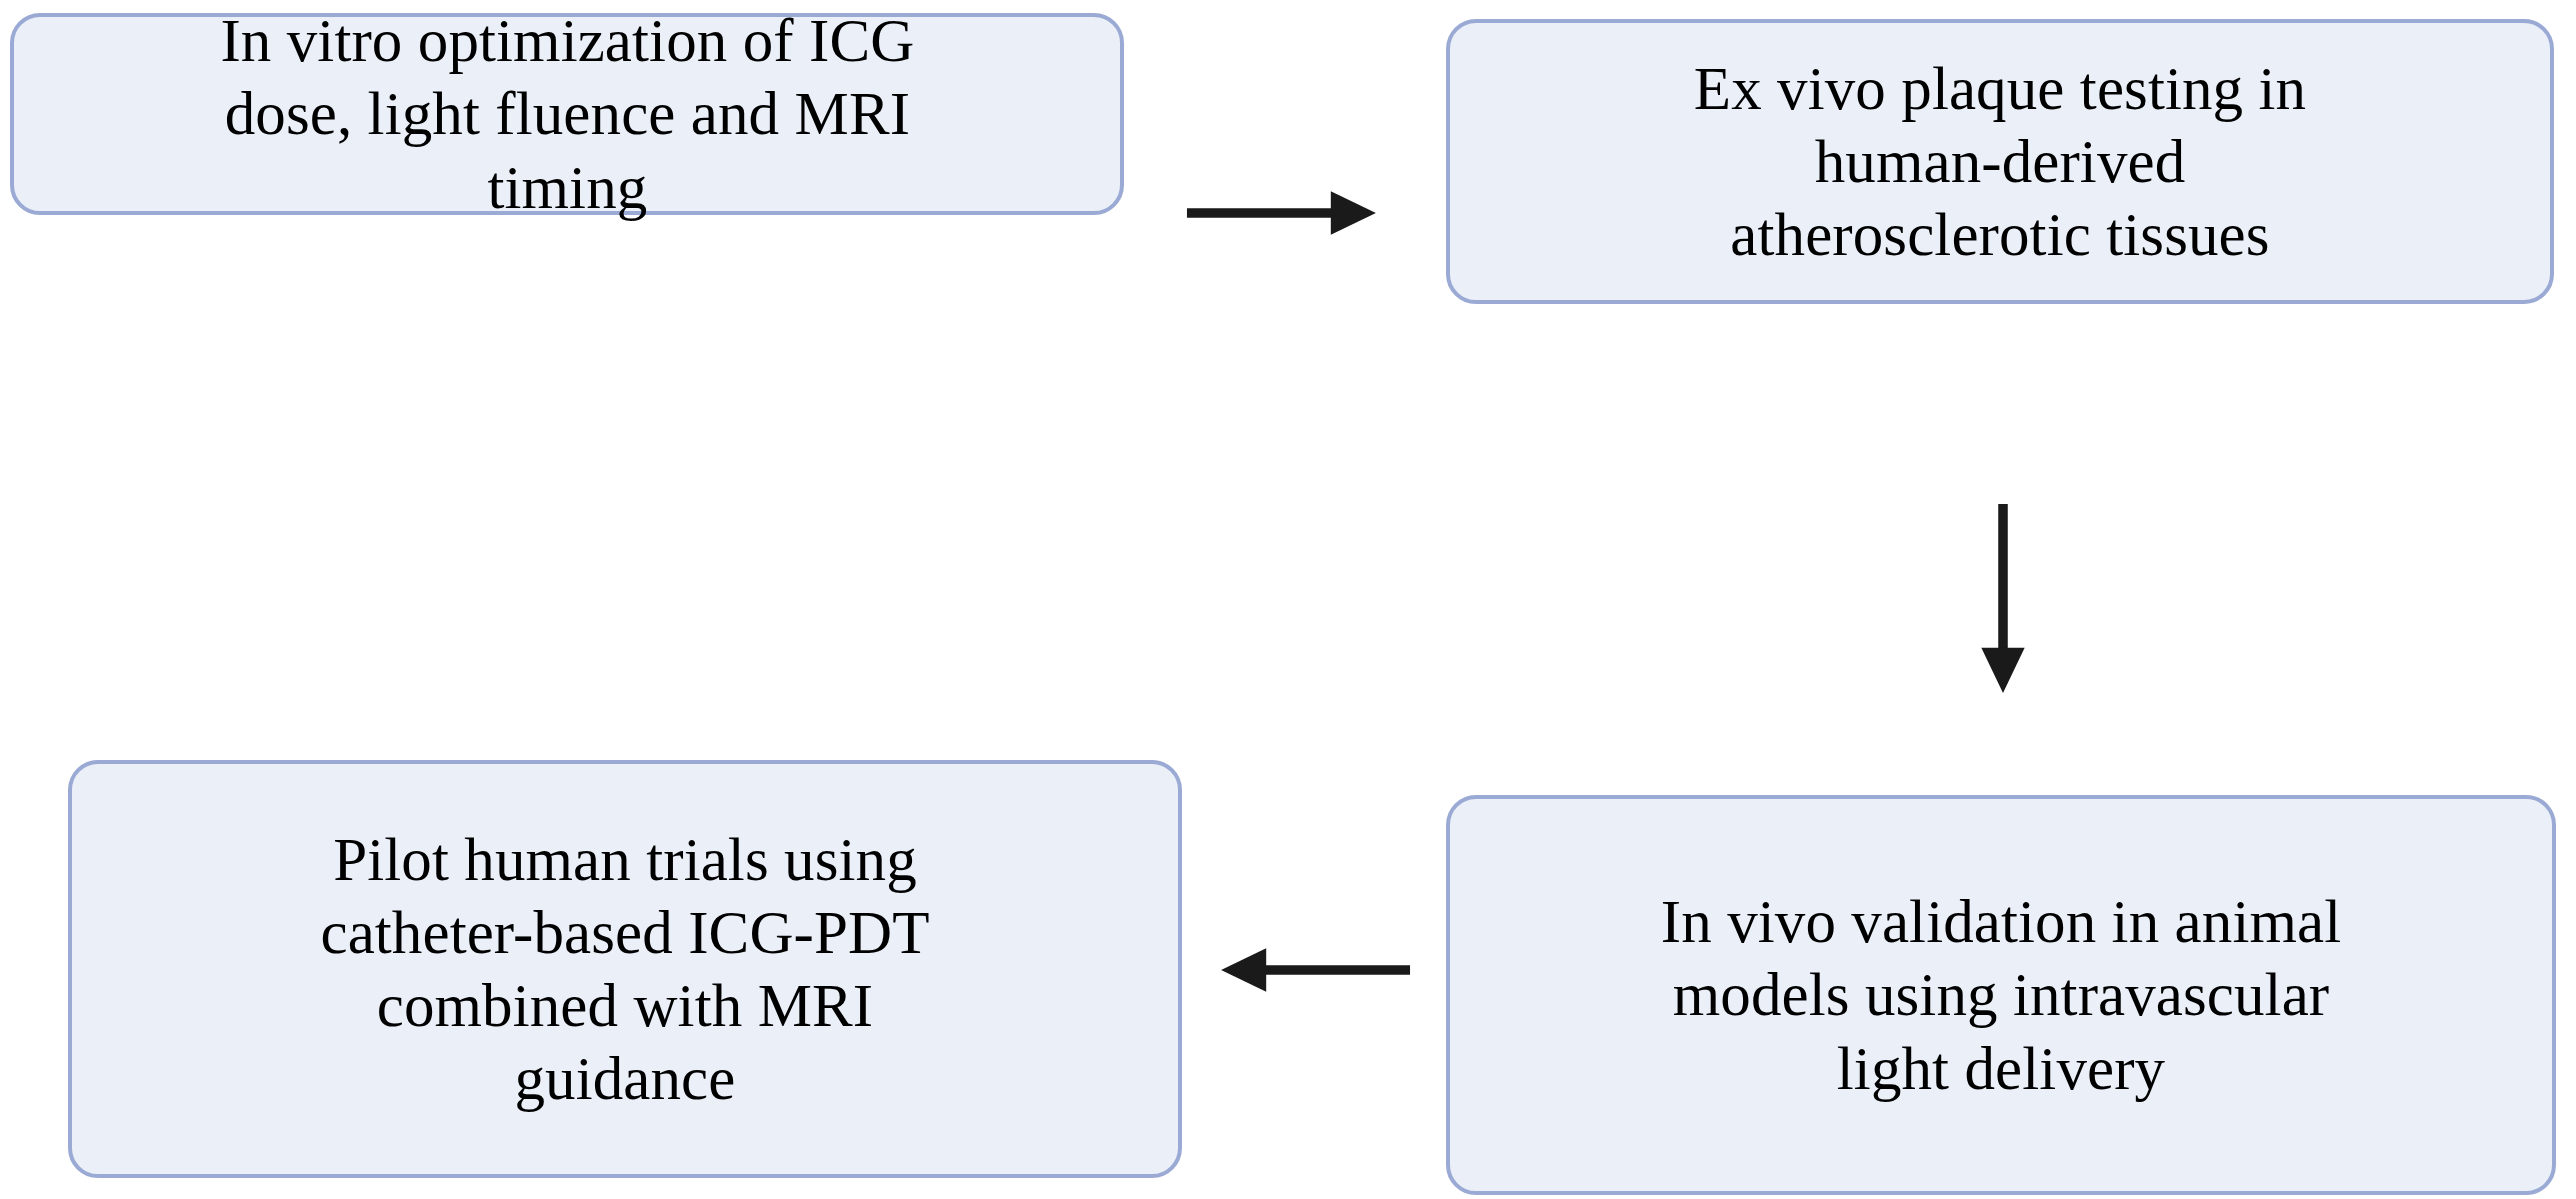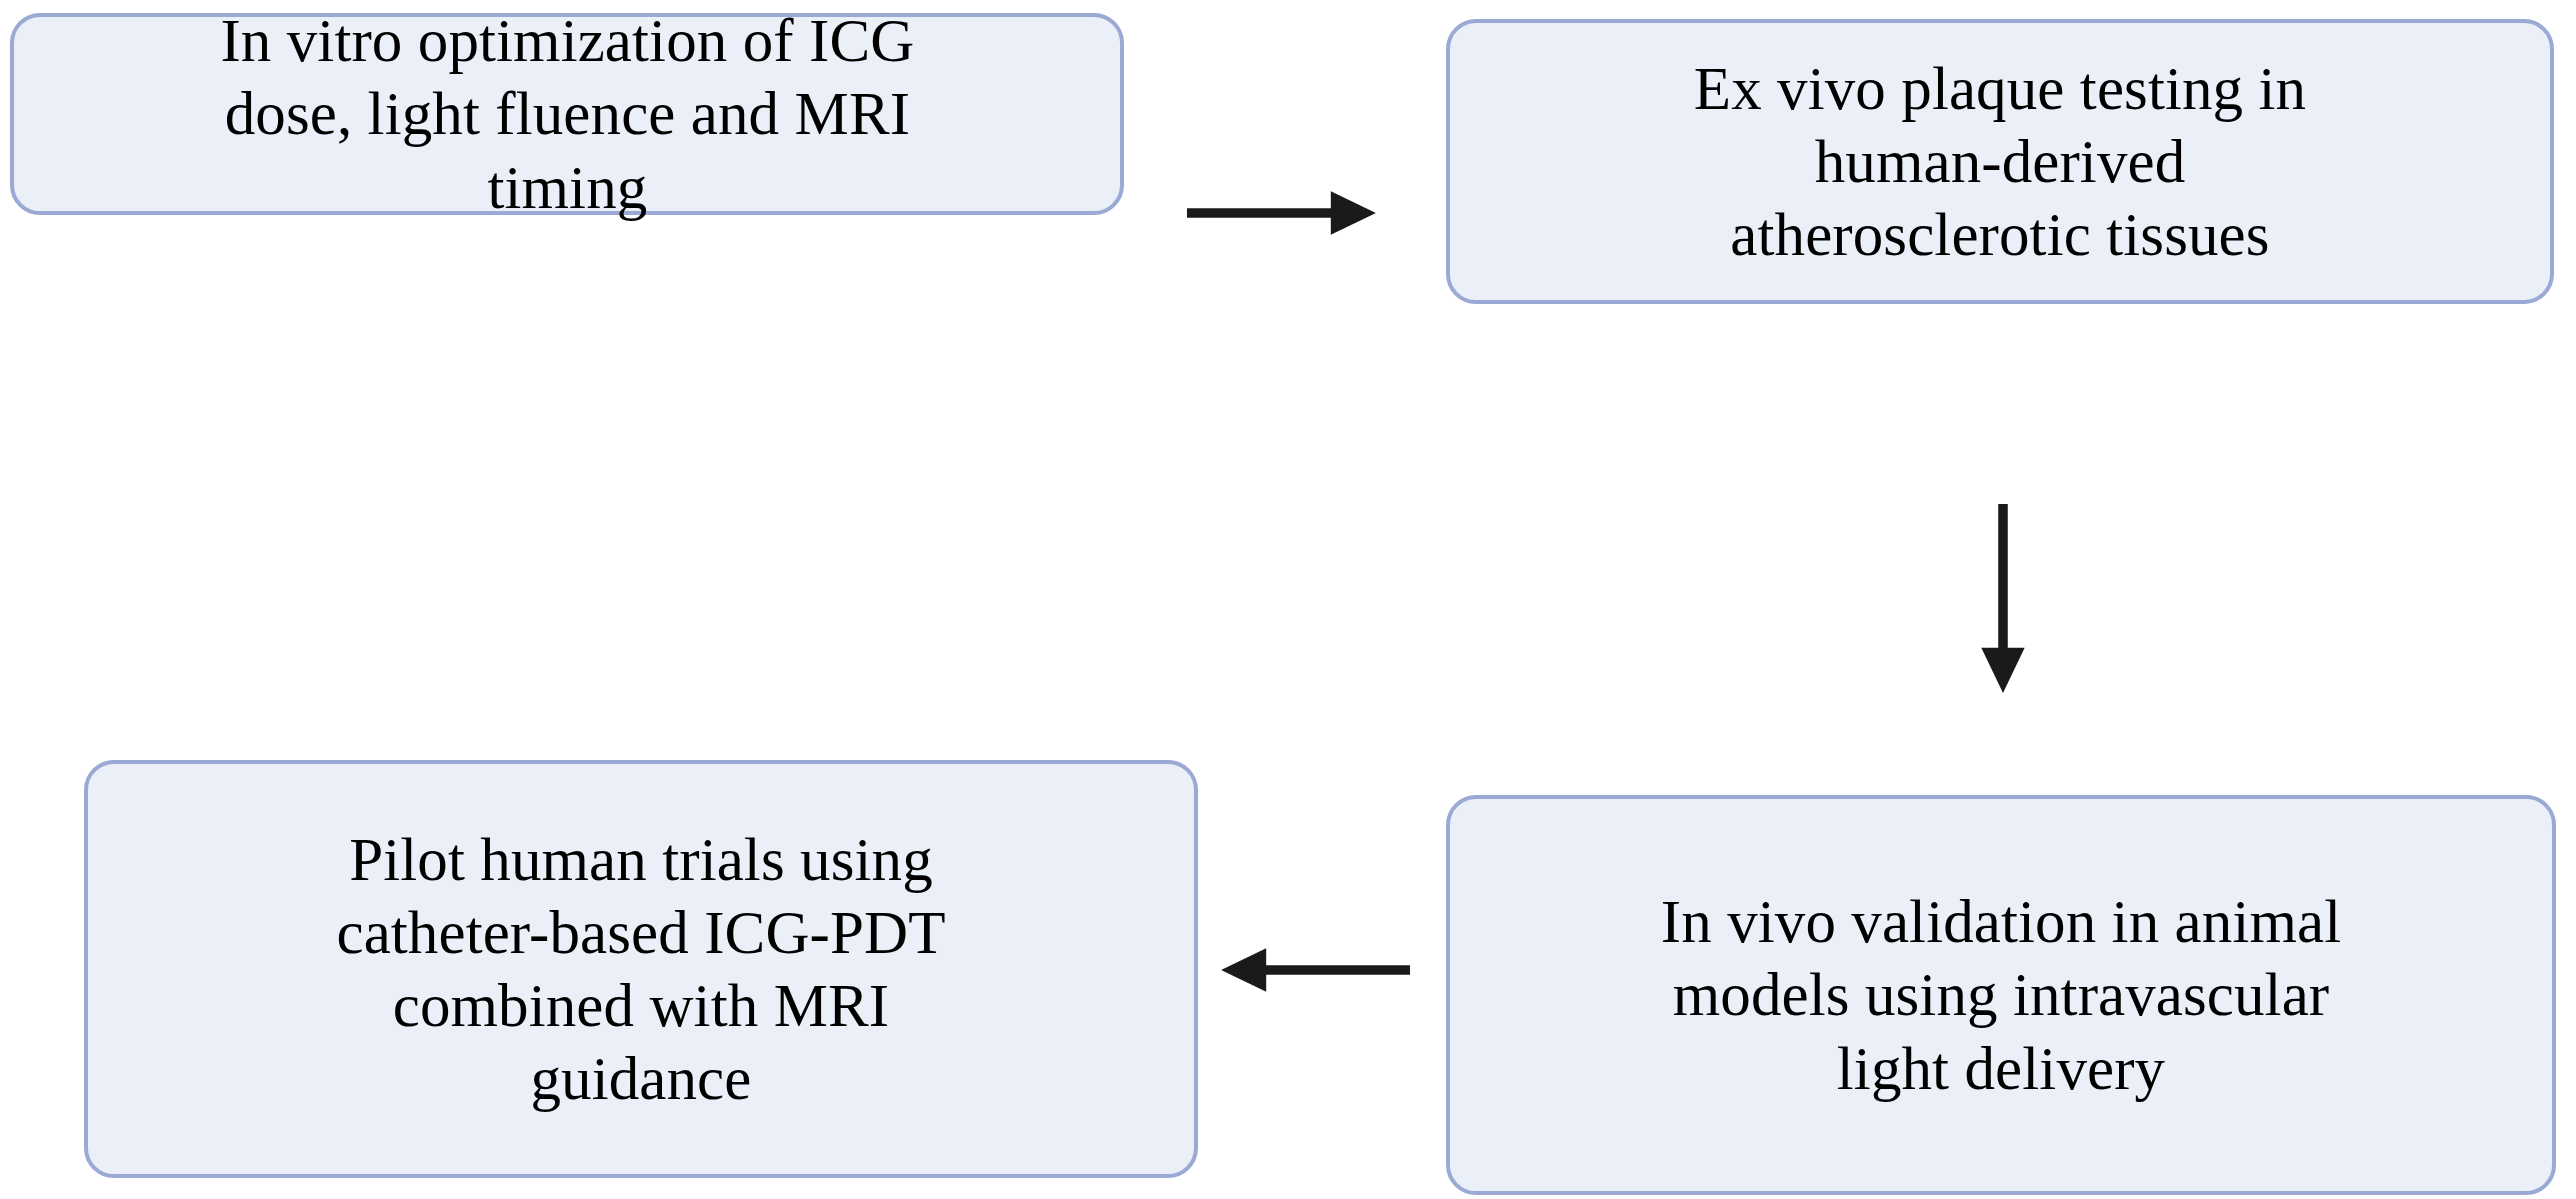--- a/index.html
+++ b/index.html
@@ -31,21 +31,21 @@
     padding: 8.7px 24px;
     letter-spacing: 0.1px;
   }
   .node-label {
     display: block;
     white-space: pre-line;
   }
   
   #node-invitro   { left: 10.4px;   top: 13px;   width: 1114px; height: 202px; }
   #node-exvivo    { left: 1446px; top: 19px;   width: 1108px; height: 285px; }
-  #node-pilot     { left: 84px;   top: 760px;  width: 1114px; height: 418px; }
+  #node-pilot     { left: 68px;   top: 760px;  width: 1114px; height: 418px; }
   #node-invivo    { left: 1446px; top: 771px;  width: 1110px; height: 400px; margin-top: 24px; }
 
   
   .arrow {
     position: absolute;
   }
   .arrow svg { display: block; }
 </style>
 </head>
 <body>

